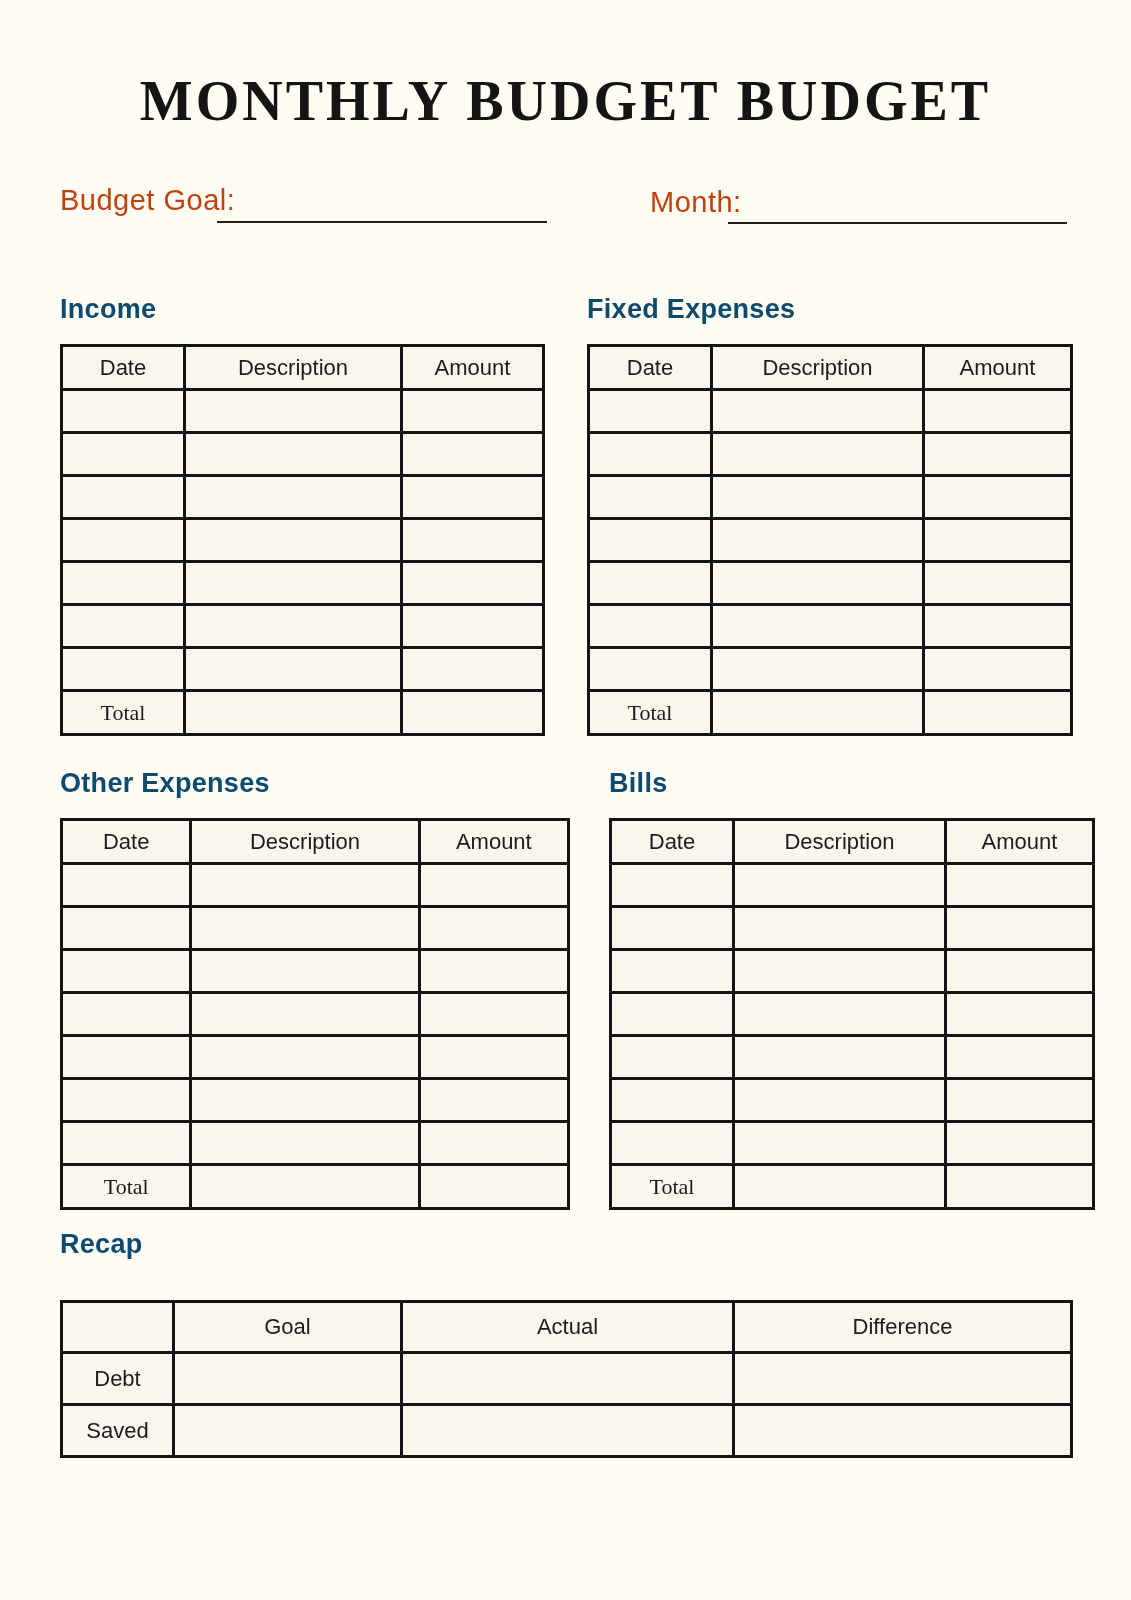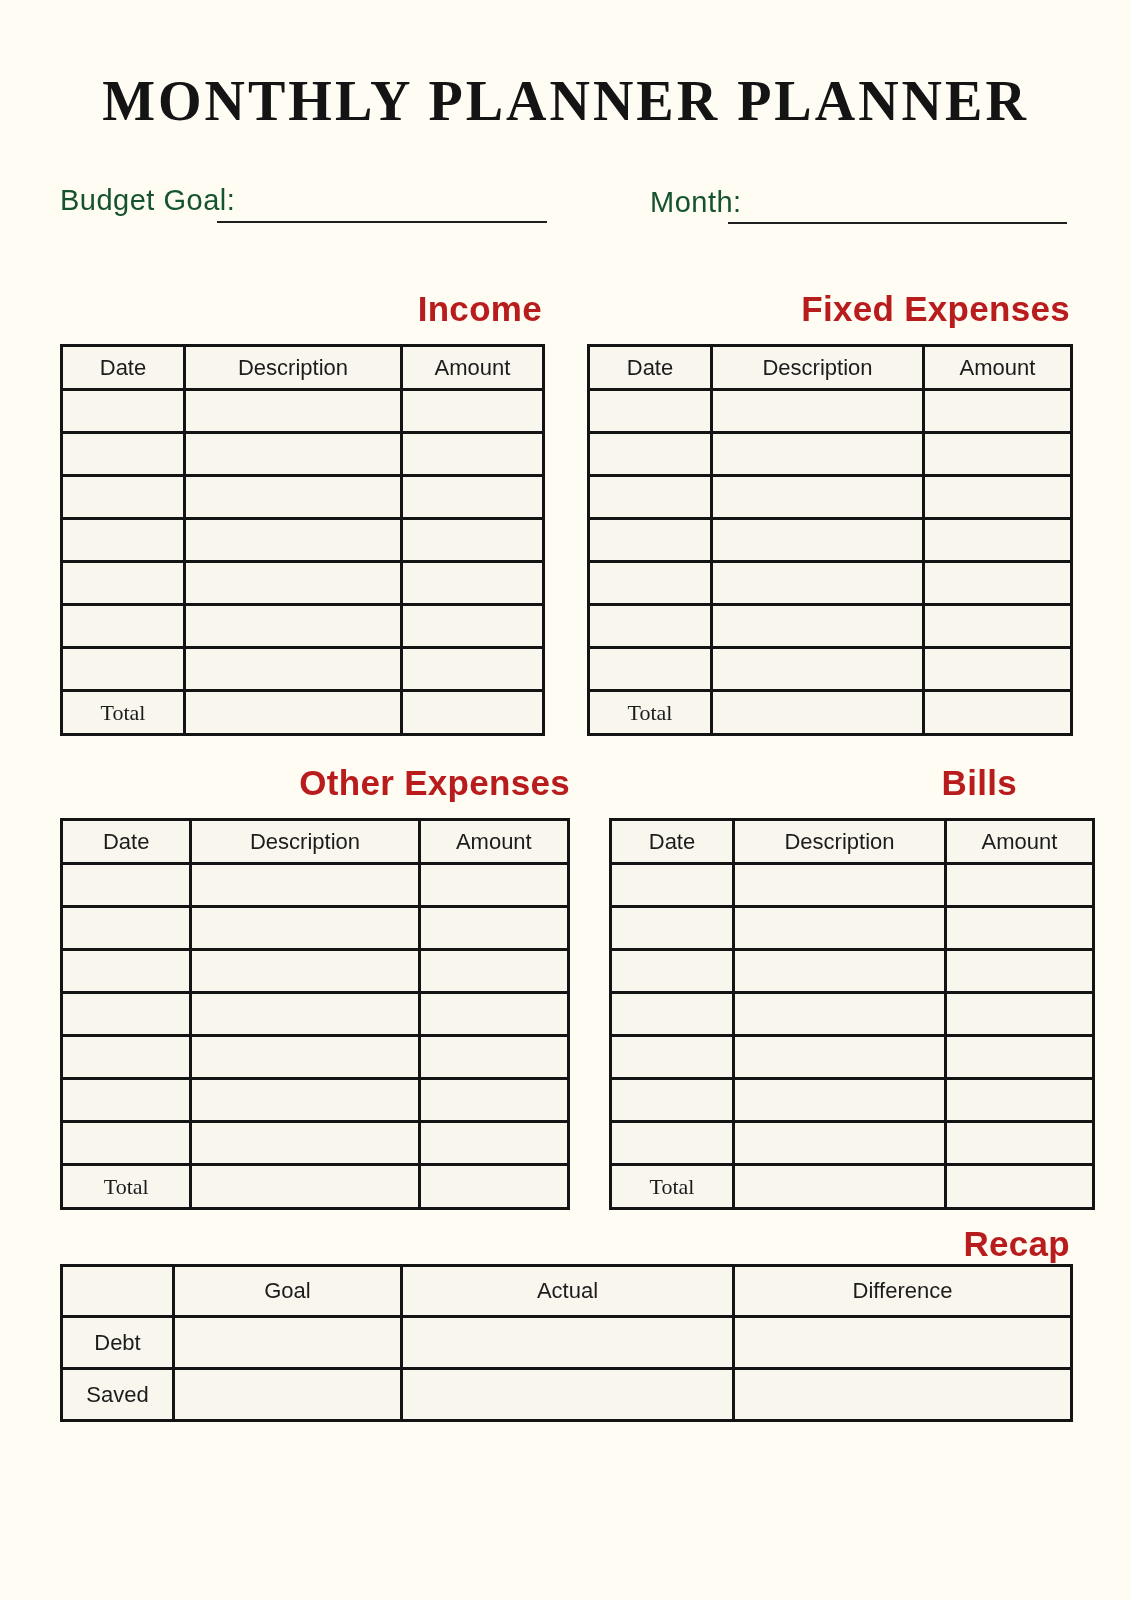--- a/index.html
+++ b/index.html
@@ -12,41 +12,41 @@
   }
   .page-title {
     position:absolute; top:70px; left:0; width:1131px;
     text-align:center;
     font-family:"Liberation Serif", serif;
     font-size:56px; font-weight:600; letter-spacing:3px;
     color:#141414; line-height:62px; white-space:nowrap;
   }
   .field-label {
     position:absolute; font-size:29px; font-weight:400;
-    color:#14532d; letter-spacing:0.5px; white-space:nowrap;
+    color:#c2410c; letter-spacing:0.5px; white-space:nowrap;
   }
   #budget-goal-label { left:60px; top:184px; }
   #month-label { left:650px; top:186px; }
   .fill-line {
     position:absolute; height:0; border-bottom:2px solid #1F1F1F;
   }
   #budget-goal-line { left:217px; top:221px; width:330px; }
   #month-line { left:728px; top:222px; width:339px; }
 
   .section { position:absolute; }
   .section-heading {
-    font-size:35px; font-weight:700; color:#b91c1c;
-    letter-spacing:0.3px; line-height:32px; margin-bottom:19px;text-align:right;
+    font-size:27px; font-weight:700; color:#0c4a6e;
+    letter-spacing:0.3px; line-height:32px; margin-bottom:19px;
   }
   #income          { left:60px;  top:293px;  width:482px; }
   #fixed-expenses  { left:587px; top:293px;  width:483px; }
   #other-expenses  { left:60px;  top:767px;  width:510px; }
   #bills           { left:609px; top:767px;  width:408px; }
   #recap           { left:60px;  top:1228px; width:1010px; }
-  #recap .section-heading { margin-bottom:4px; }
+  #recap .section-heading { margin-bottom:40px; }
 
   table { border-collapse:collapse; width:100%; table-layout:fixed; }
   th, td {
     border:3px solid #141414; background:#F9F6ED;
     font-size:22px; font-weight:400; color:#1C1C1C;
     text-align:center; vertical-align:middle;
     overflow:hidden; white-space:nowrap;
   }
   .entry-table th { height:44px; }
   .entry-table td { height:43px; }
@@ -60,21 +60,21 @@
   .recap-table th { height:51px; }
   .recap-table td { height:52px; }
   .rc-label { width:112px; }
   .rc-goal  { width:228px; }
   .rc-actual{ width:332px; }
   .rc-diff  { width:338px; }
 </style>
 </head>
 <body>
 
-<h1 class="page-title">MONTHLY PLANNER PLANNER</h1>
+<h1 class="page-title">MONTHLY BUDGET BUDGET</h1>
 
 <span class="field-label" id="budget-goal-label">Budget Goal:</span>
 <div class="fill-line" id="budget-goal-line"></div>
 
 <span class="field-label" id="month-label">Month:</span>
 <div class="fill-line" id="month-line"></div>
 
 <div class="section" id="income">
   <div class="section-heading">Income</div>
   <table class="entry-table tbl-a">

